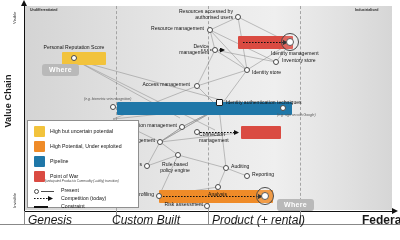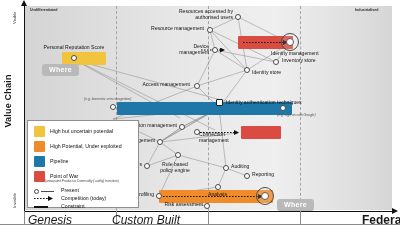--- a/index.html
+++ b/index.html
@@ -99,20 +99,21 @@
   <div class="vgrid" style="left:116px"></div>
   <div class="vgrid" style="left:208px"></div>
   <div class="vgrid" style="left:300px"></div>
   <div class="vtick" style="left:24px"></div>
   <div class="vtick" style="left:116px"></div>
   <div class="vtick" style="left:208px"></div>
   <div class="vtick" style="left:300px"></div>
 
   <div class="xlabel" style="left:28px">Genesis</div>
   <div class="xlabel" style="left:112px">Custom Built</div>
+  <div class="xlabel" style="left:212px">Product (+ rental)</div>
   <div class="xlabel b" style="left:362px">Federation</div>
 
   <svg class="links">
     <g stroke="#8d8d8d" stroke-width="0.55" fill="none">
 
       <line x1="75" y1="60" x2="180" y2="118"></line>
       <line x1="75" y1="60" x2="215" y2="130"></line>
       <line x1="75" y1="60" x2="243" y2="106"></line>
 
       <line x1="238" y1="17" x2="210" y2="30"></line>

